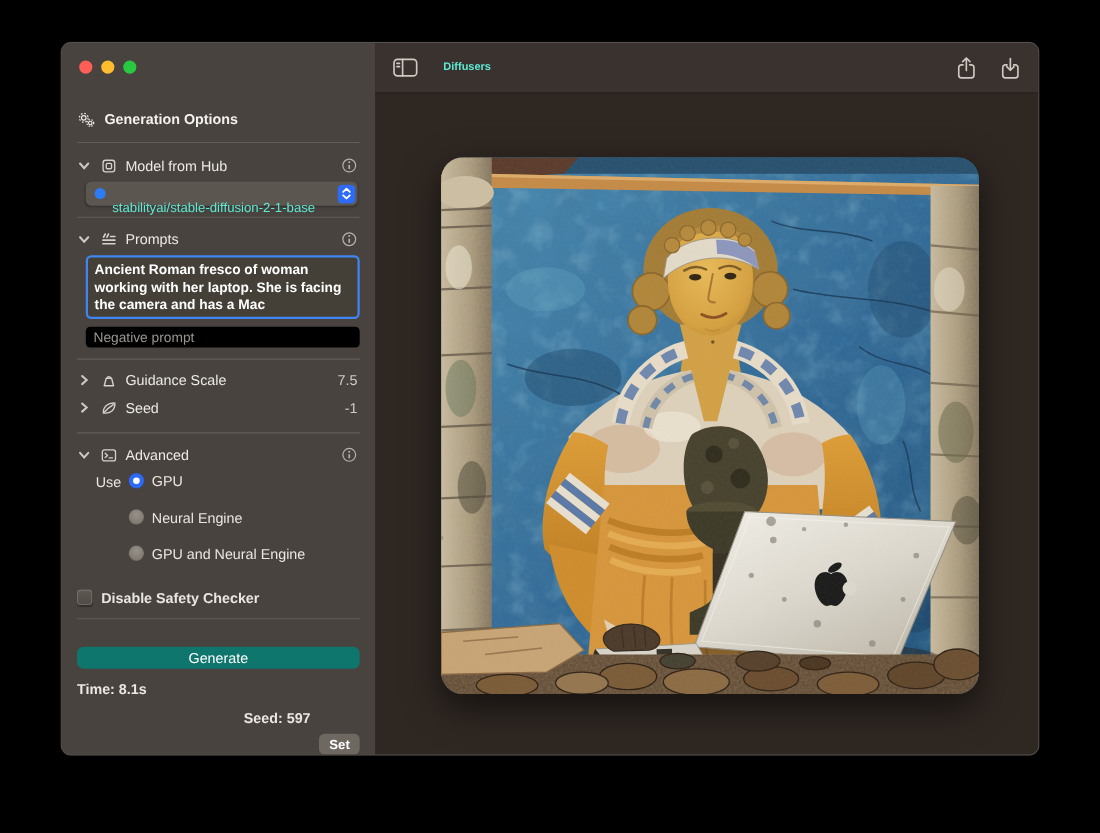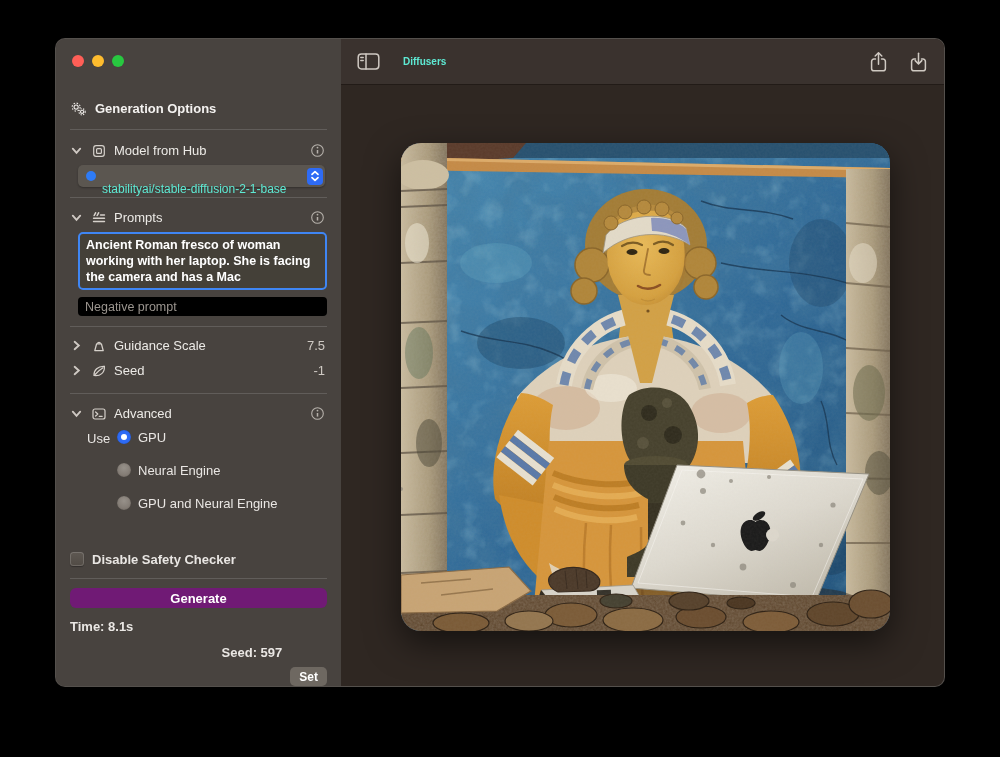--- a/index.html
+++ b/index.html
@@ -48,22 +48,22 @@
   .radio.sel { background:#2e6bf5; position:relative; }
   .radio.sel::after { content:""; position:absolute; left:4px; top:4px; width:6px; height:6px;
     border-radius:50%; background:#fff; }
 
   .spacer { flex:1; }
   .check-row { display:flex; align-items:center; gap:8px; height:20px; }
   .checkbox { width:14px; height:14px; border-radius:3.5px; flex:none;
     background:linear-gradient(#5e5852,#514b45); box-shadow:inset 0 0 0 1px rgba(255,255,255,.16), 0 1px 1px rgba(0,0,0,.3); }
   .check-row .label { font-weight:600; }
 
-  .generate-btn { margin-top:1px; height:20px; border:none; border-radius:6px; background:#701a75;
-    color:#fff; font-weight:700; font-size:13px; font-family:"Liberation Sans", sans-serif; cursor:pointer; }
+  .generate-btn { margin-top:17px; height:20px; border:none; border-radius:6px; background:#0f766e;
+    color:#fff; font-weight:400; font-size:13px; font-family:"Liberation Sans", sans-serif; cursor:pointer; }
   .status-row { display:flex; margin-top:11px; font-weight:600; color:#eae7e4; }
   .seed-group { margin-left:auto; display:flex; align-items:center; gap:8px; }
   .set-btn { height:19px; padding:0 9px; border:none; border-radius:5px; background:#6e6861;
     color:#fff; font-weight:600; font-size:12px; font-family:"Liberation Sans", sans-serif;margin-top:48px; }
 
   
   .main { flex:1; display:flex; flex-direction:column; background:#2f2722; min-width:0; }
   .titlebar { height:46px; flex:none; background:#3a322e; border-bottom:1px solid #221b17;
     display:flex; align-items:center; padding:0 16px; }
   .tb-title { color:#5eead4; font-weight:700; font-size:10px; margin-left:23px; }

